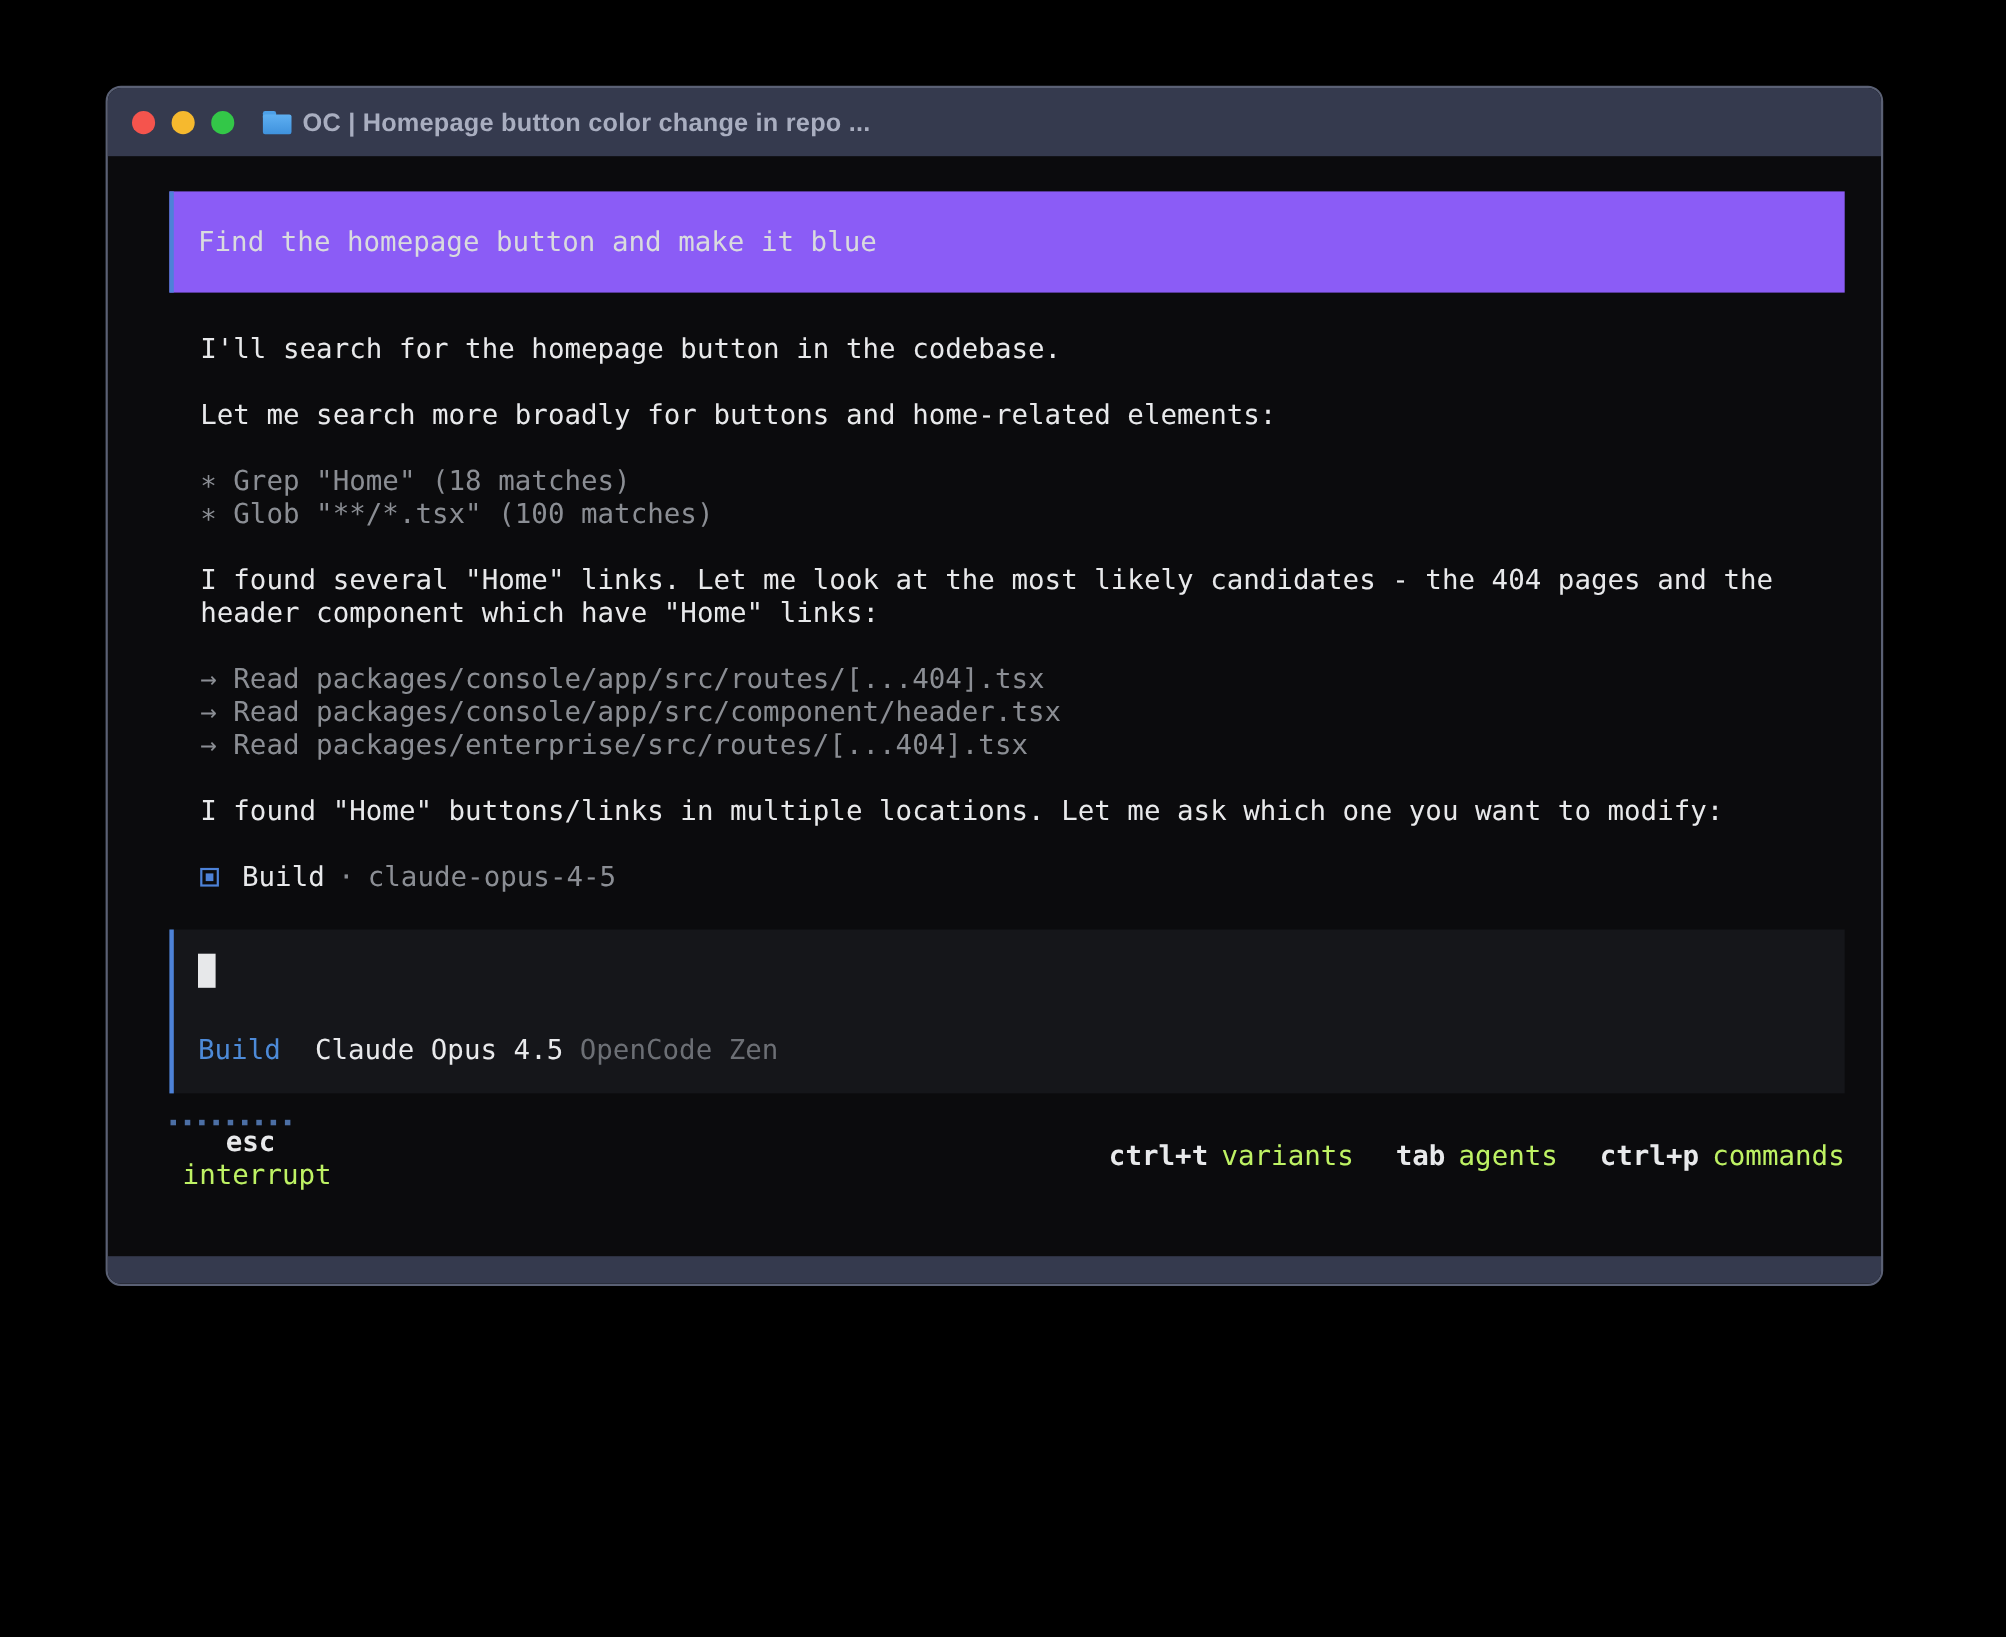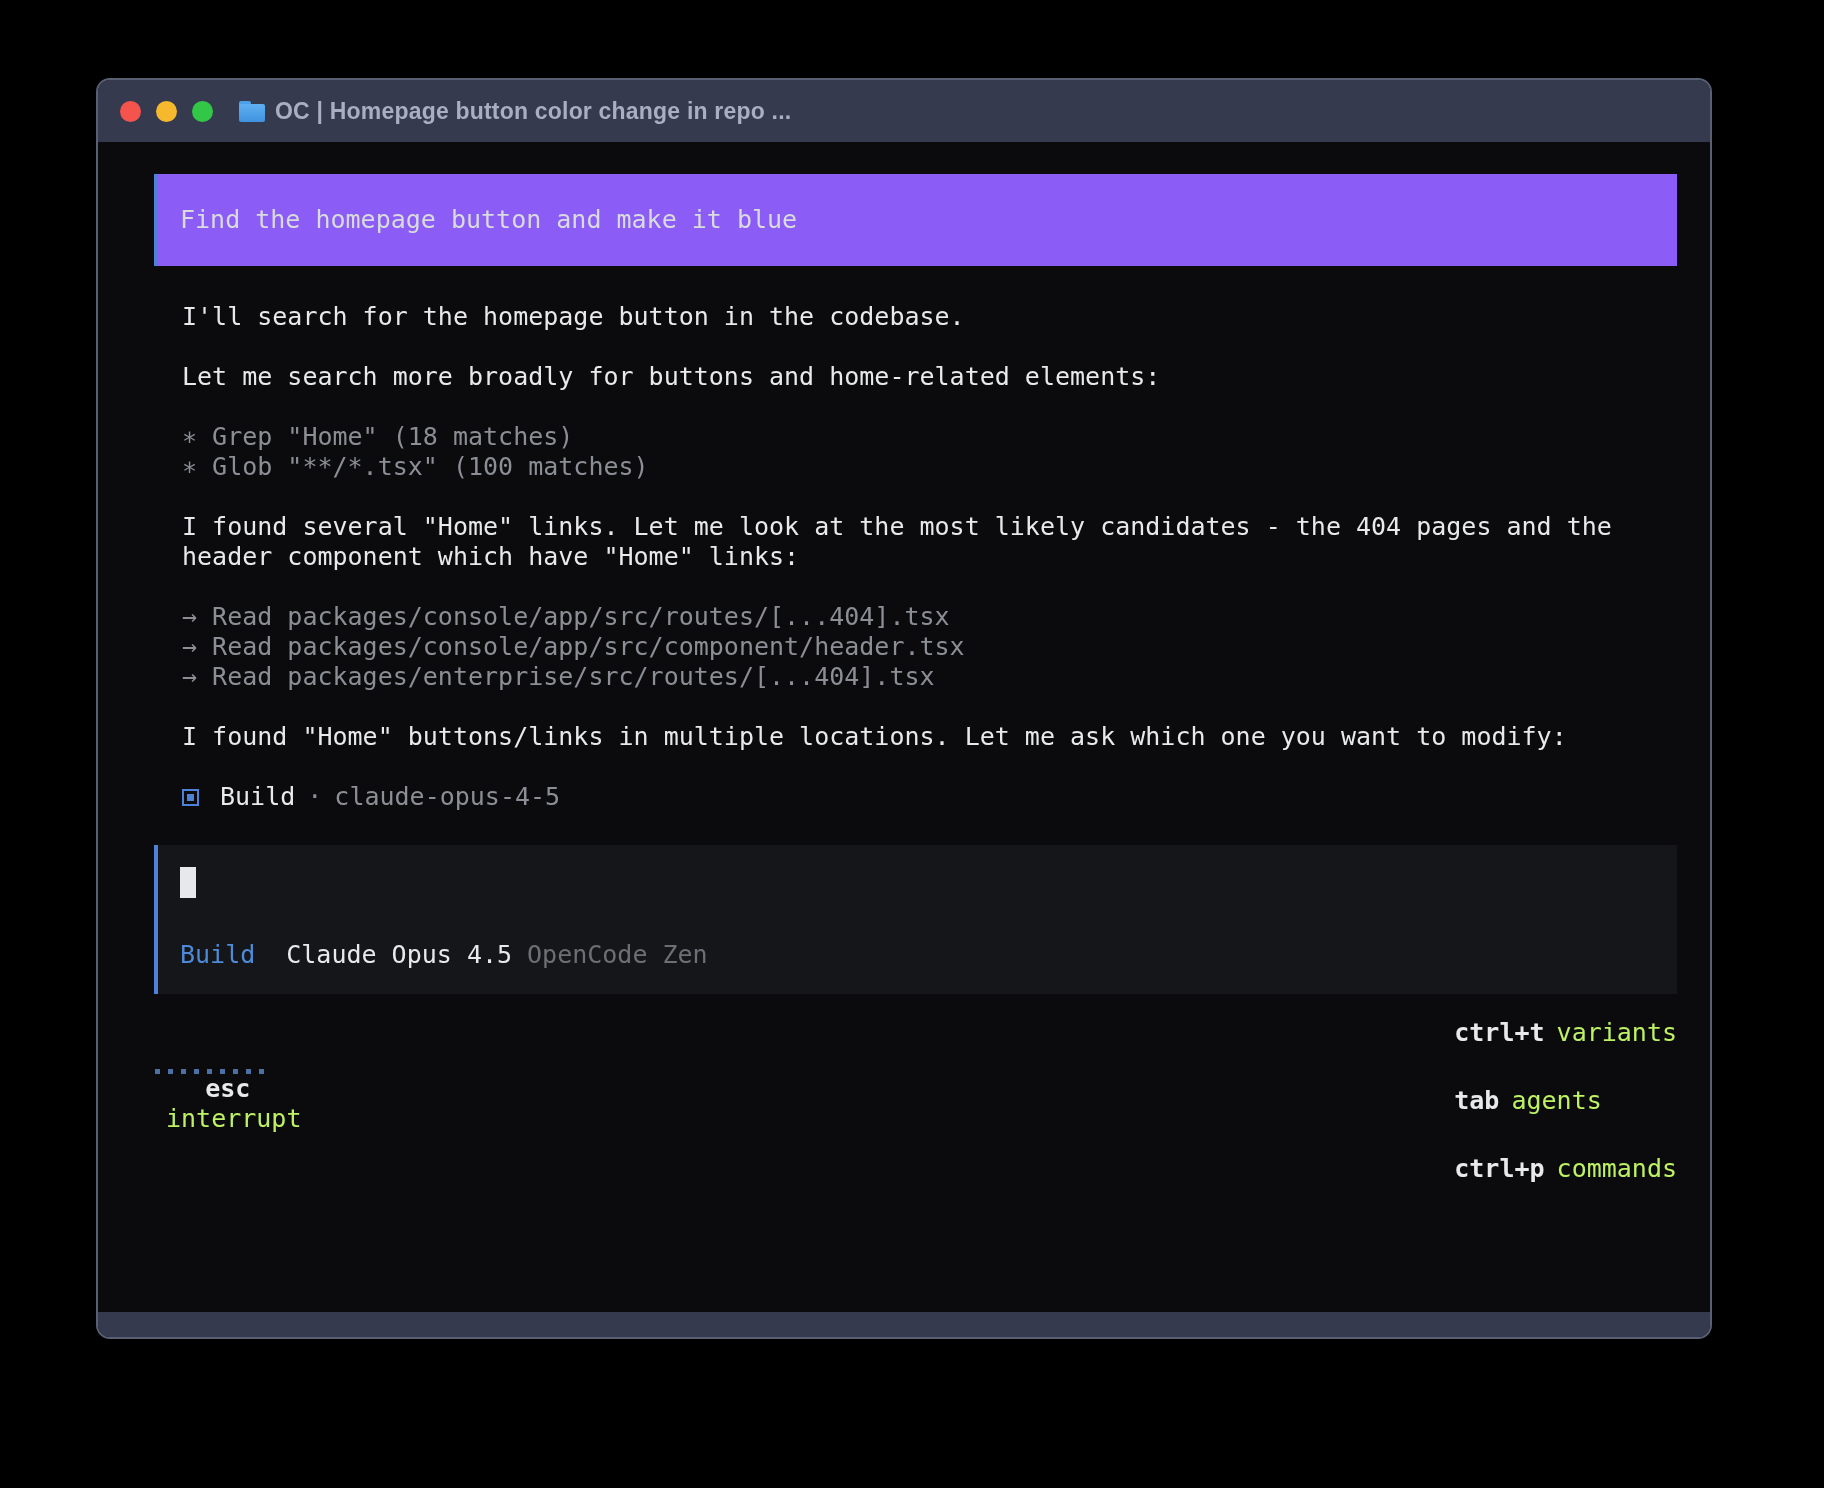--- a/index.html
+++ b/index.html
@@ -1,21 +1,21 @@
 <!DOCTYPE html>
 <html><head>
 <meta charset="utf-8">
 <style>
   * { box-sizing: border-box; margin: 0; padding: 0; }
   html, body { width: 1824px; height: 1488px; background: #000; overflow: hidden; }
   body { font-family: "DejaVu Sans Mono", monospace; }
 
   .window {
     position: absolute; left: 96px; top: 78px;
-    width: 1616px; height: 1261px;
+    width: 1616px; height: 1091px;
     background: #0b0b0d;
     border: 2px solid #5a6074;
     border-radius: 14px;
     overflow: hidden;
     display: flex; flex-direction: column;
   }
 
   
   .titlebar {
     height: 62px; flex: 0 0 62px;
@@ -94,21 +94,21 @@
   
   .status-bar {
     margin-top: 24px;
     display: flex; justify-content: space-between; align-items: center;
   }
   .status-left { display: flex; align-items: center; flex-direction: column; }
   .spinner { display: flex; gap: 8px; margin-right: 36px; align-items: center; }
   .dot { width: 5px; height: 5px; background: #4c6fa5; }
   .key { font-weight: bold; color: #e8e9eb; }
   .hint-label { color: #bef264; margin-left: 12px; }
-  .status-right { display: flex; gap: 38px; flex-direction: column; }
+  .status-right { display: flex; gap: 38px; }
   .hint { display: flex; align-items: center; }
 
   
   .footer { flex: 0 0 25px; background: #353a4e; }
 </style>
 </head>
 <body>
 
 <div class="window">
 

